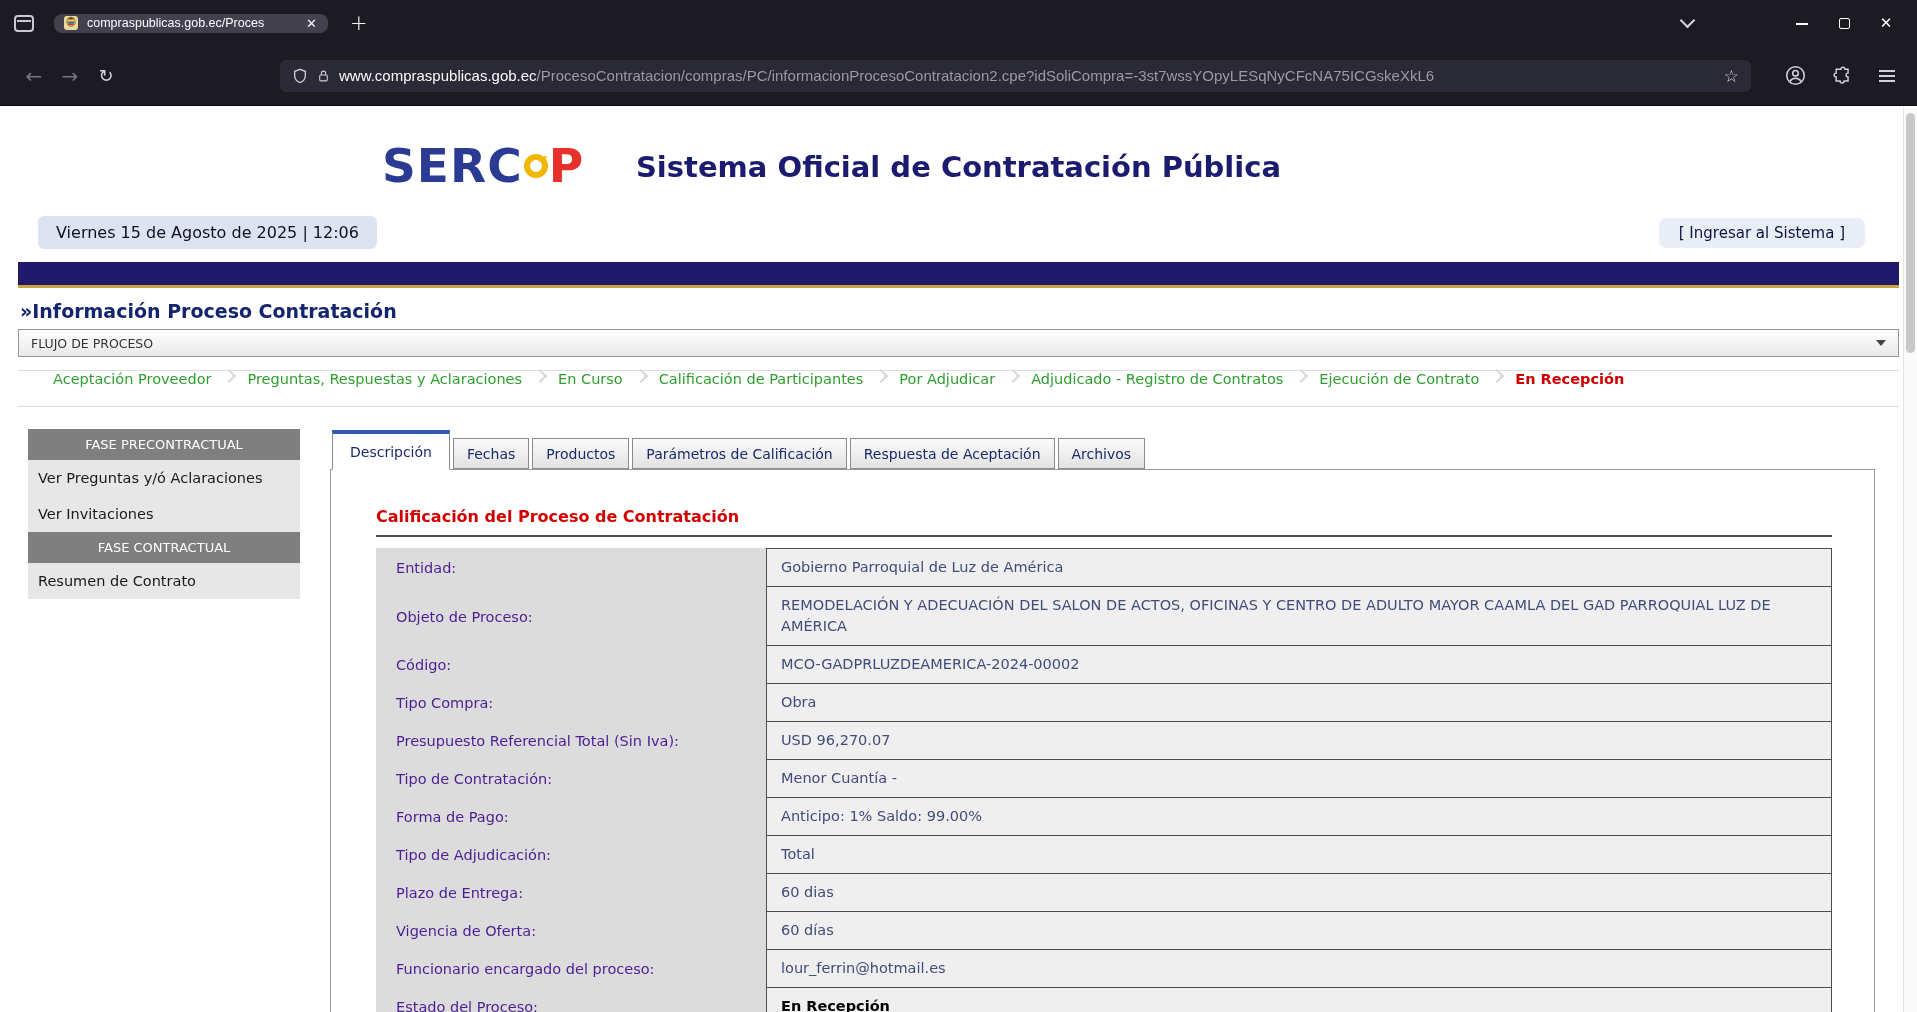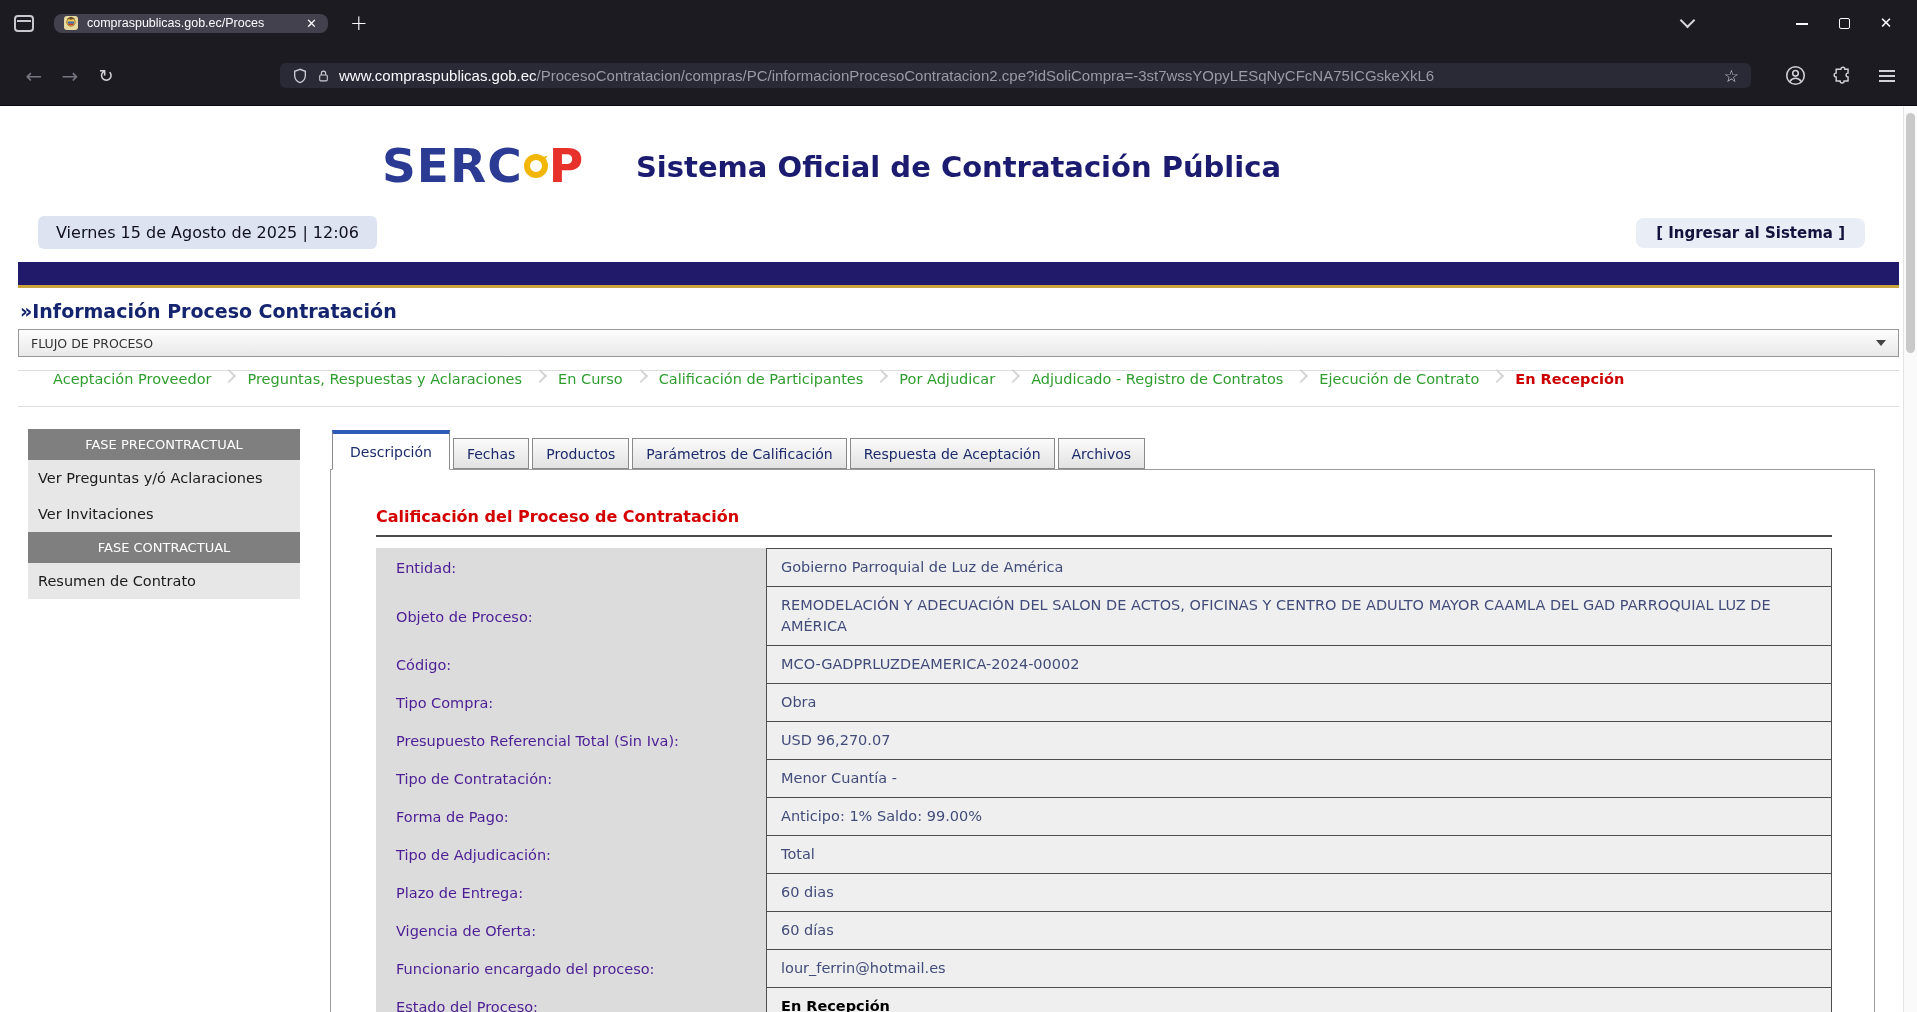--- a/index.html
+++ b/index.html
@@ -17,21 +17,21 @@
   .newtab { color:#fbfbfe; font-size:21px; font-weight:300; margin-left:16px; padding:0 6px; }
   .tabbar-spacer { flex:1; }
   .tab-chevron { width:11px; height:11px; border-right:2px solid #d6d4dd; border-bottom:2px solid #d6d4dd; transform:rotate(45deg); margin-right:88px; margin-top:-5px; }
   .winbtn { width:42px; text-align:center; color:#fbfbfe; font-size:15px; }
   .winbtn .min { display:inline-block; width:12px; border-top:2px solid #fbfbfe; vertical-align:middle; }
   .winbtn .max { display:inline-block; width:11px; height:11px; border:1.8px solid #fbfbfe; border-radius:2px; vertical-align:middle; }
 
   .navbar { height:60px; background:#1c1b22; border-bottom:1px solid #0a0a0c; display:flex; align-items:center; padding:0 16px; }
   .navbtn { width:36px; text-align:center; font-size:20px; color:#76747f; }
   .navbtn.reload { color:#d2d0d8; font-size:18px; }
-  .urlfield { margin-left:156px; flex:1; height:25px; background:#2a2936; border-radius:6px; display:flex; align-items:center; padding:0 12px; gap:9px; min-width:0; }
+  .urlfield { margin-left:156px; flex:1; height:32px; background:#2a2936; border-radius:6px; display:flex; align-items:center; padding:0 12px; gap:9px; min-width:0; }
   .urltext { flex:1; font-size:15px; white-space:nowrap; overflow:hidden; font-family:"Liberation Sans", sans-serif; }
   .urltext .host { color:#fbfbfe; }
   .urltext .path { color:#9b99a5; }
   .star { color:#d2d0d8; font-size:17px; }
   .nav-right { display:flex; align-items:center; gap:27px; margin-left:34px; margin-right:6px; }
   .burger { width:16px; }
   .burger div { border-top:2px solid #d2d0d8; margin:3px 0; }
 
   
   .siteheader { position:relative; height:104px; }
@@ -40,21 +40,21 @@
   .sercop .oring { display:inline-block; width:24px; height:24px; border:6px solid #f2b705; border-radius:50%; margin:0 1px; position:relative; }
   .sercop .oring::after { content:""; position:absolute; right:-4px; top:-7px; border-left:7px solid transparent; border-bottom:8px solid #f2b705; transform:rotate(35deg); }
   .sercop .red { color:#e8312a; }
   .site-title { position:absolute; left:0; right:0; top:44px; text-align:center; font-size:29px; font-weight:bold; color:#1b1b70; }
   .govlogo { position:absolute; left:1338px; top:30px; display:flex; align-items:center; gap:10px; }
   .gov-text { font-family:"Liberation Serif", serif; font-weight:bold; font-size:11.5px; color:#2b2b6e; line-height:1.35; }
 
   
   .pillrow { display:flex; justify-content:space-between; align-items:center; padding:6px 52px 0 38px; }
   .datepill { background:#dde3f1; border-radius:6px; padding:7px 18px; font-size:16px; color:#101020; }
-  .loginpill { background:#e9edf6; border-radius:8px; padding:6px 20px; font-size:15px; font-weight:bold; color:#12123d; cursor:pointer; }
+  .loginpill { background:#e9edf6; border-radius:8px; padding:6px 20px; font-size:15px; font-weight:normal; color:#12123d; cursor:pointer; }
 
   
   .navybar { margin:13px 18px 0; height:26px; background:#211a6a; border-bottom:3px solid #c9a43c; }
   .sectitle { margin:12px 20px 0; font-size:19px; font-weight:bold; color:#14246e; }
   .flowselect { margin:7px 18px 0; height:28px; background:linear-gradient(#fdfdfd,#e9e9e9); border:1px solid #979797; display:flex; align-items:center; padding:0 12px; font-size:12.5px; color:#333; cursor:pointer; }
   .flowselect .arrow { margin-left:auto; width:0; height:0; border-left:5px solid transparent; border-right:5px solid transparent; border-top:6px solid #444; }
   .crumbbox { margin:13px 18px 0; border:1px solid #ddd; border-left:none; border-right:none; height:37px; display:flex; padding-left:22px; }
   .crumb { font-size:14.5px; color:#2f9e2f; padding:0 13px; white-space:nowrap; cursor:pointer; }
   .crumb.current { color:#cc0000; font-weight:bold; cursor:default; }
   .crumbsep { width:10px; height:10px; border-top:2px solid #d5d5d5; border-right:2px solid #d5d5d5; transform:rotate(45deg); flex:0 0 auto; }

